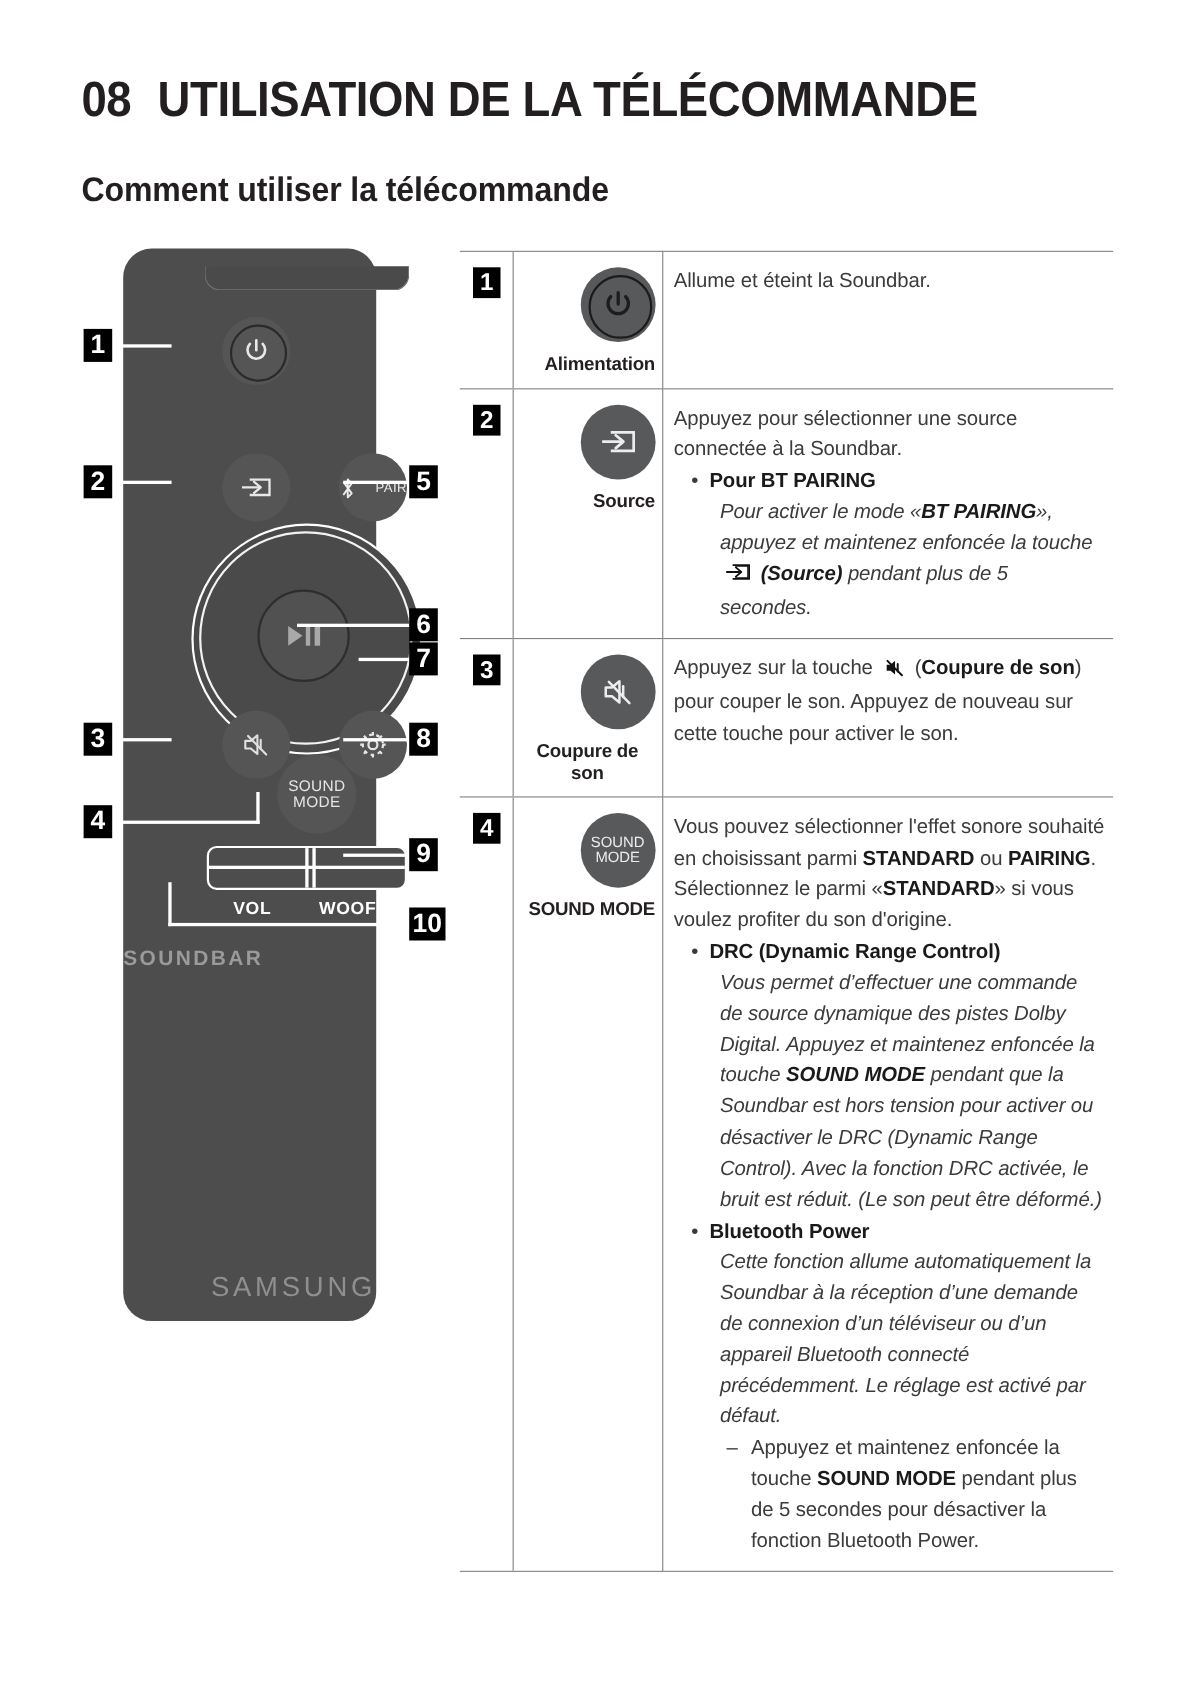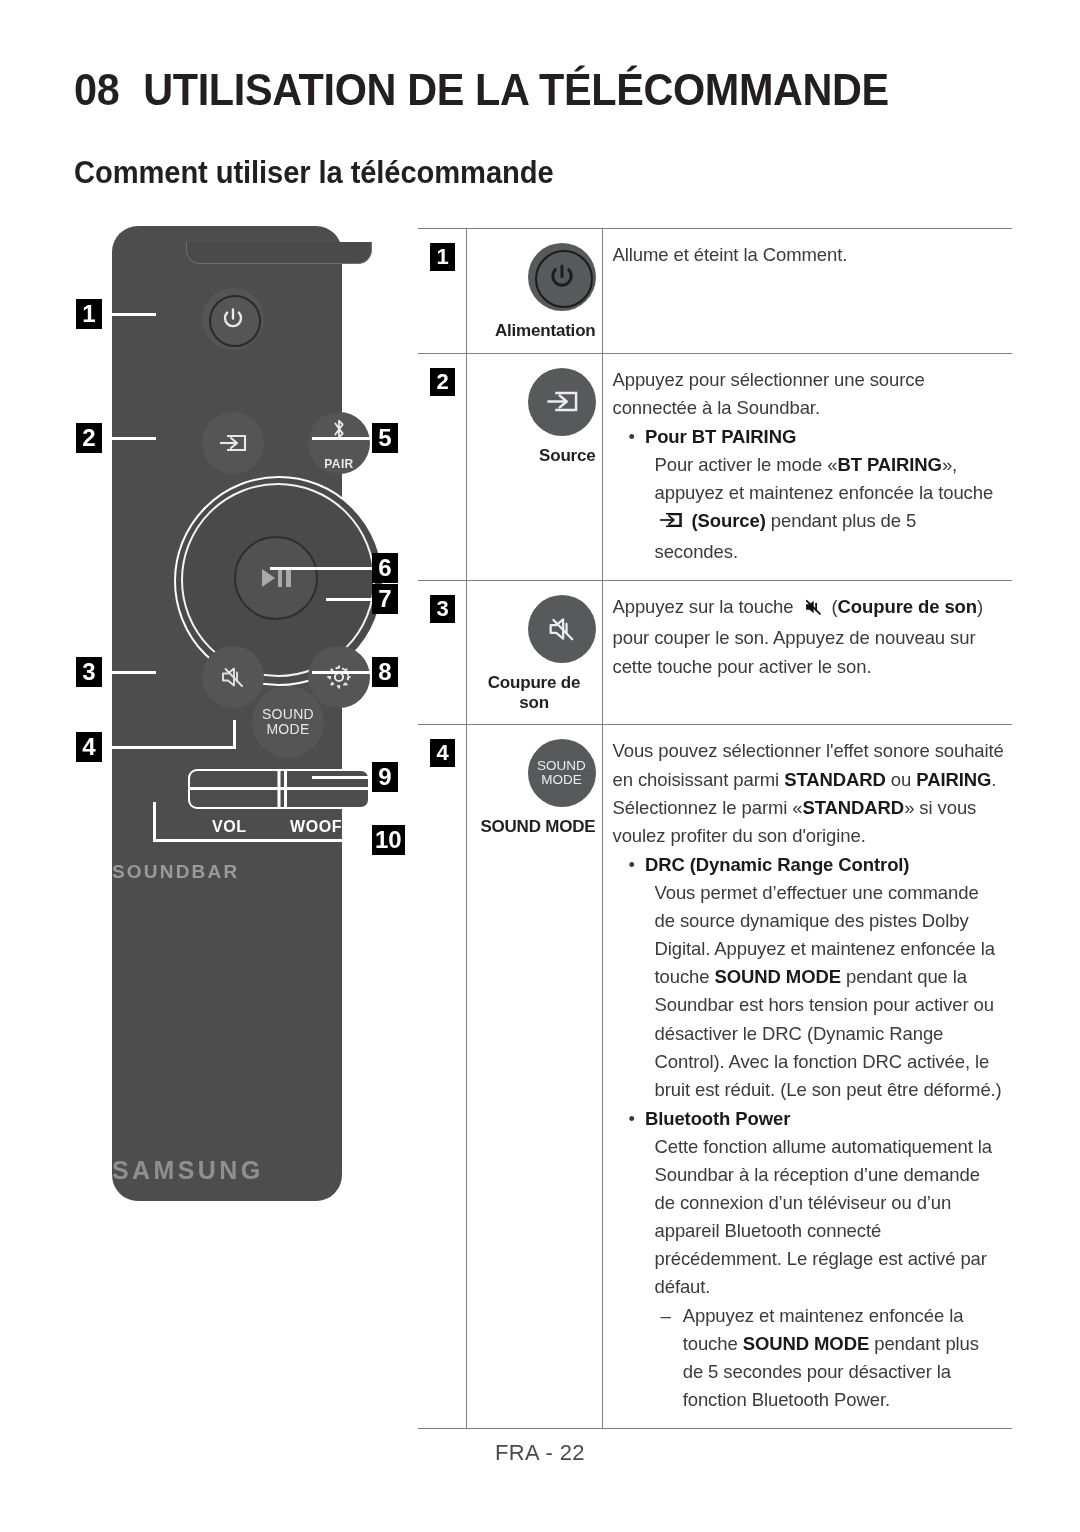--- a/index.html
+++ b/index.html
@@ -53,21 +53,21 @@
   }
 
   .btn-circle {
     position: absolute;
     border-radius: 50%;
     background: #555555;
     display: flex; align-items: center; justify-content: center;
   }
   .btn-power  { left: 90px;  top: 62px;  width: 62px; height: 62px; }
   .btn-source { left: 90px;  top: 186px; width: 62px; height: 62px; }
-  .btn-pair   { left: 196px; top: 186px; width: 62px; height: 62px; flex-direction: column; gap: 17px; font-weight: bold;}
+  .btn-pair   { left: 196px; top: 186px; width: 62px; height: 62px; flex-direction: row; gap: 17px;}
   .btn-mute   { left: 90px;  top: 420px; width: 62px; height: 62px; }
   .btn-gear   { left: 196px; top: 420px; width: 62px; height: 62px; }
   .btn-sound  { left: 140px; top: 460px; width: 72px; height: 72px; flex-direction: column; line-height: 1.05; }
 
   .btn-power::before {
     content: ""; position: absolute;
     left: 7px; top: 7px; width: 48px; height: 48px;
     border: 2.4px solid #2a2a2a; border-radius: 50%;
   }
 
@@ -128,22 +128,22 @@
   .vol-label.vol  { left: 100px; }
   .vol-label.woof { left: 178px; }
 
   .soundbar-word {
     position: absolute; left: 0; right: 0; top: 635px;
     color: #9a9a9a;
     font-size: 19px; font-weight: bold; letter-spacing: 2.2px;
   }
   .samsung-word {
     position: absolute; left: 0; right: 0; top: 930px;
-    text-align: left; color: #8f8f8f;
-    font-size: 25px; font-weight: bold; letter-spacing: 3.4px;
+    text-align: right; color: #8f8f8f;
+    font-size: 25px; font-weight: normal; letter-spacing: 3.4px;
   }
 
   
   .badge {
     position: absolute;
     background: #000000; color: #ffffff;
     font-weight: bold; font-size: 24px;
     display: flex; align-items: center; justify-content: center;
     height: 30px; min-width: 26px;
     padding: 0 3px;
@@ -202,21 +202,21 @@
     line-height: 1.52;
     color: #3b3b3b;
     letter-spacing: -0.1px;
   }
   .body-txt b, .body-txt strong { color: #1a1a1a; font-weight: bold; }
   .bullet-row {
     display: flex; gap: 10px; padding-left: 16px; margin-top: 1px;
   }
   .bullet-dot { flex: 0 0 auto; line-height: 1.52; }
   .bullet-txt { flex: 1 1 auto; }
-  .indent1 { padding-left: 42px; }
+  .indent1 { padding-left: 42px; font-style: italic; }
   .dash-row { display: flex; gap: 12px; padding-left: 48px; }
   .dash-mark { flex: 0 0 auto; }
 
   .inline-ico { display: inline-block; vertical-align: -3px; margin: 0 3px; }
 
   .footer {
     position: absolute; left: 0; right: 0; top: 1440px;
     text-align: center; font-size: 22px; color: #4a4a4a;
     letter-spacing: 0.4px;
   }
@@ -345,21 +345,21 @@
             <div class="tbl-btn pw">
               <svg width="30" height="30" viewBox="0 0 24 24">
                 <path d="M12 3.2 L12 11.5" stroke="#1d1d1d" stroke-width="2.4" stroke-linecap="round" fill="none"></path>
                 <path d="M6.6 6.1 a7.4 7.4 0 1 0 10.8 0" stroke="#1d1d1d" stroke-width="2.4" fill="none" stroke-linecap="round"></path>
               </svg>
             </div>
             <div class="icon-label">Alimentation</div>
           </div>
         </td>
         <td class="c-txt">
-          <div class="body-txt">Allume et éteint la Comment.</div>
+          <div class="body-txt">Allume et éteint la Soundbar.</div>
         </td>
       </tr>
 
       <tr>
         <td class="c-num">
           <div class="num-badge">2</div>
         </td>
         <td class="c-ico">
           <div class="icon-cell">
             <div class="tbl-btn">
@@ -459,15 +459,14 @@
               <span>Appuyez et maintenez enfoncée la touche </span><b>SOUND MODE</b><span> pendant plus de 5 secondes pour désactiver la fonction Bluetooth Power.</span>
             </span>
           </div>
 
         </td>
       </tr>
 
     </tbody>
   </table>
 
-  <div class="footer">FRA - 22</div>
 
 </div>
 
 </body></html>

